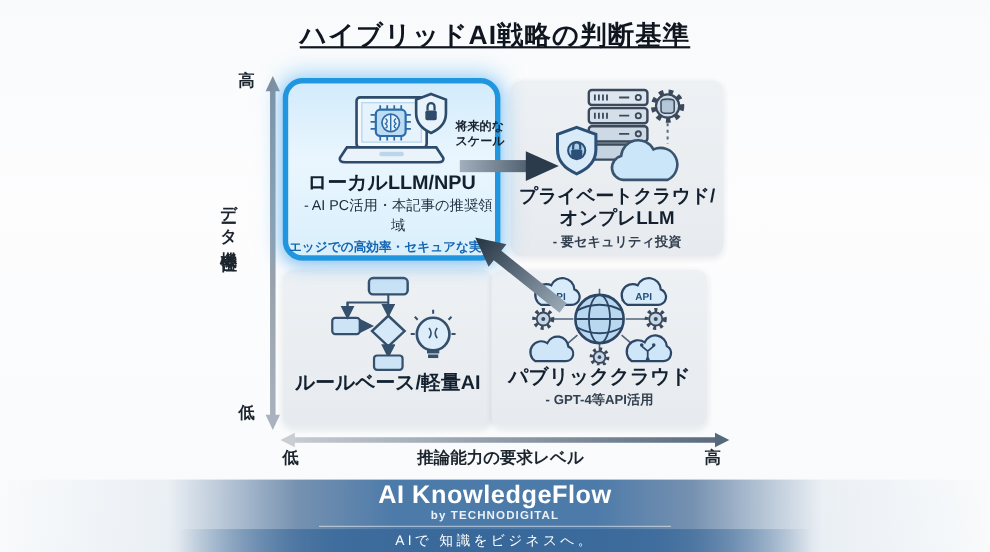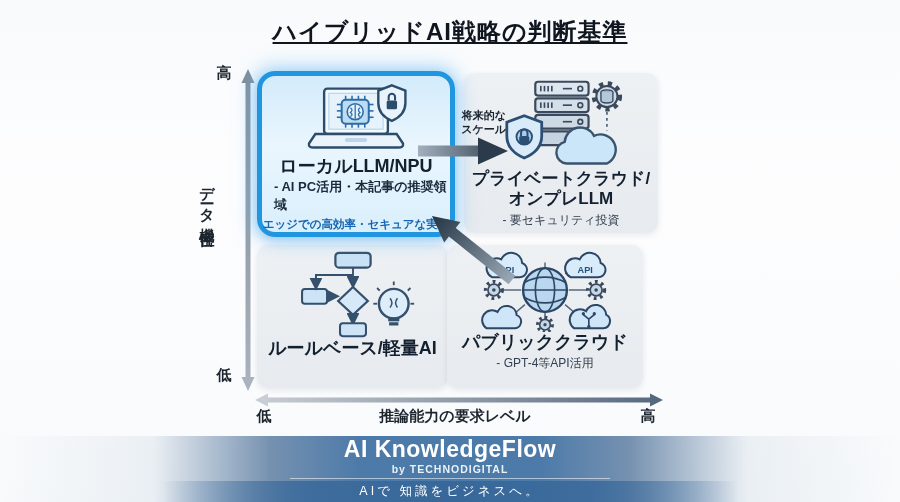--- a/index.html
+++ b/index.html
@@ -36,27 +36,27 @@
   .panel-br{left:447px;top:245px;width:196px;height:143px;}
   .panel-blue{
     position:absolute;left:257px;top:71px;width:198px;height:166px;
     border:5px solid #2196e0;border-radius:18px;box-sizing:border-box;
     background:linear-gradient(180deg,#d3ebfb 0%,#eaf6fe 45%,#d9effc 100%);
     box-shadow:0 0 18px 5px rgba(110,190,245,.55),0 3px 10px rgba(30,120,200,.25);
     display:flex;flex-direction:column;align-items:center;z-index:2;
   }
   .q-head{font-size:18px;font-weight:700;color:#12202f;line-height:1.15;text-align:center;}
   .q-head2{font-size:17px;font-weight:700;color:#12202f;line-height:1.2;text-align:center;}
-  .q-line2{font-size:13px;font-weight:700;color:#1b2a3a;margin-top:1px;padding-left:12px;}
+  .q-line2{font-size:13px;font-weight:400;color:#1b2a3a;margin-top:1px;text-align:center;padding-left:12px;}
   .q-line3{font-size:11.5px;font-weight:700;color:#1566b2;margin-top:3px;text-align:center;}
-  .q-sub{font-size:12px;font-weight:400;color:#33404f;margin-top:2px;text-align:center;}
+  .q-sub{font-size:12px;font-weight:700;color:#33404f;margin-top:2px;text-align:center;}
   
   .arrow-svg{position:absolute;z-index:3;pointer-events:none;}
   .arrow-label{
-    position:absolute;z-index:4;text-align:right;font-size:11px;font-weight:700;
+    position:absolute;z-index:4;text-align:left;font-size:11px;font-weight:700;
     color:#19232e;line-height:1.3;pointer-events:none;
   }
   .lbl-scale{left:414px;top:108px;width:92px;}
   .lbl-return{left:408px;top:253px;width:100px;}
   
   .footer{position:absolute;left:0;bottom:0;width:900px;height:66px;}
   .footer-band{
     position:absolute;inset:0;
     background:linear-gradient(90deg,rgba(236,242,248,0) 0%,rgba(190,205,222,.25) 17%,
       rgba(95,127,163,.85) 30%,#4c7aa9 40%,#4c7aa9 60%,rgba(95,127,163,.85) 70%,

